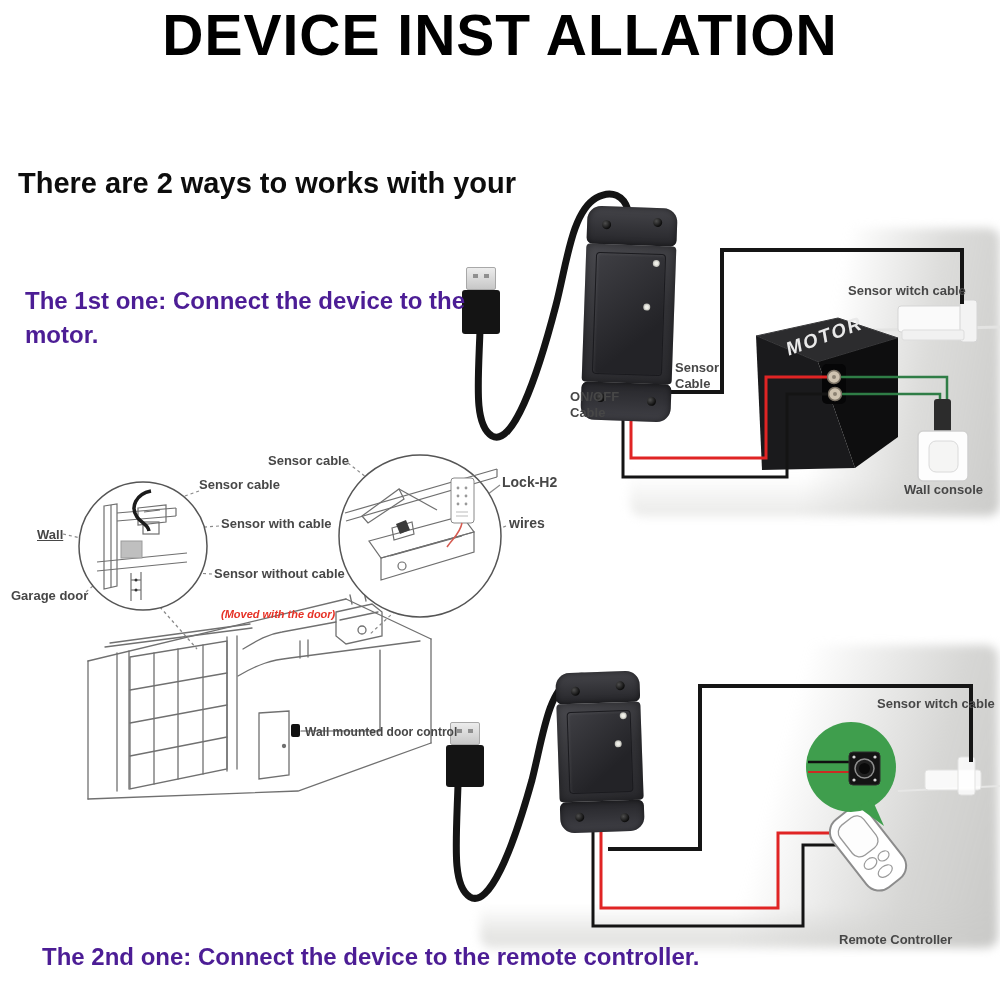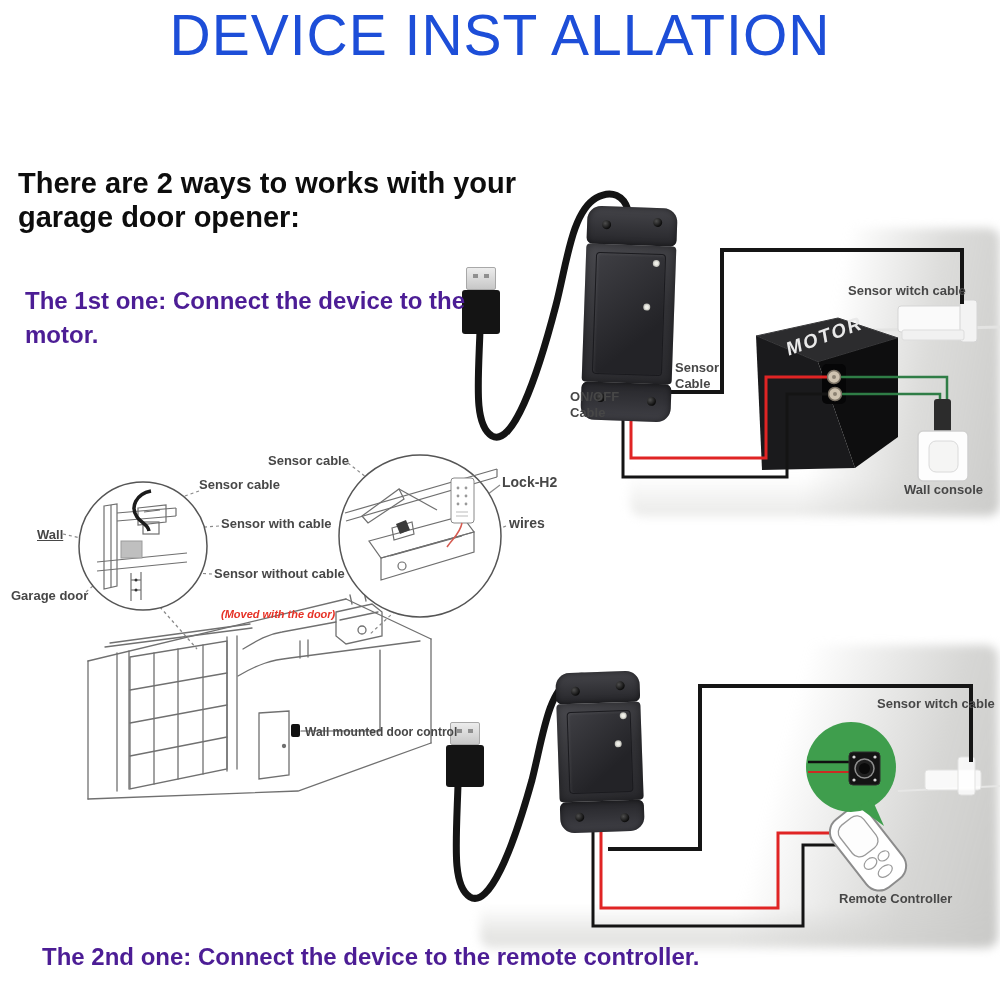--- a/index.html
+++ b/index.html
@@ -1,21 +1,21 @@
 <!DOCTYPE html>
 <html><head>
 <meta charset="utf-8">
 <style>
   html,body{margin:0;padding:0;background:#ffffff;}
   #stage{position:relative;width:1000px;height:1000px;background:#ffffff;overflow:hidden;
          font-family:"Liberation Sans",sans-serif;color:#1a1a1a;}
   .abs{position:absolute;}
   
-  #title{left:0;top:2px;width:1000px;text-align:center;font-size:57px;font-weight:400;
-         letter-spacing:1px;color:#1d4ed8;z-index:5;}
+  #title{left:0;top:2px;width:1000px;text-align:center;font-size:57px;font-weight:700;
+         letter-spacing:1px;color:#000000;z-index:5;}
   .intro{left:18px;top:166px;font-size:29px;font-weight:700;line-height:34px;color:#0d0d0d;z-index:5;}
   .step{font-size:24px;font-weight:700;line-height:34px;color:#4c1d95;z-index:5;}
   #step1{left:25px;top:284px;}
   #step2{left:42px;top:940px;}
   .lbl{position:absolute;font-size:13px;font-weight:600;color:#474747;white-space:nowrap;z-index:4;line-height:16px;}
   .lbl.small{font-size:14px;}
   .lbl.red{color:#e63226;font-size:11px;font-weight:700;}
   
   .panel{z-index:0;filter:blur(5px);border-radius:12px;}
   #panelTop{left:630px;top:228px;width:370px;height:288px;
@@ -55,21 +55,20 @@
 
 <div id="stage">
 
   <div class="abs panel" id="panelTop"></div>
   <div class="abs panel" id="panelBottom"></div>
 
   <div class="abs" id="title">DEVICE INST ALLATION</div>
 
   <div class="abs intro">
     <span style="display:block">There are 2 ways to works with your</span>
-    <span style="display:block">garage door opener:</span>
   </div>
 
   <div class="abs step" id="step1">
     <span style="display:block">The 1st one: Connect the device to the</span>
     <span style="display:block">motor.</span>
   </div>
 
   <div class="abs step" id="step2">The 2nd one: Connect the device to the remote controller.</div>
 
   <svg id="art" class="abs" width="1000" height="1000" viewBox="0 0 1000 1000">
@@ -317,15 +316,15 @@
   <div class="lbl" style="left:37px;top:527px;text-decoration:underline;">Wall</div>
   <div class="lbl" style="left:221px;top:516px;">Sensor with cable</div>
   <div class="lbl" style="left:214px;top:566px;">Sensor without cable</div>
   <div class="lbl red" style="left:221px;top:606px;font-style:italic;">(Moved with the door)</div>
   <div class="lbl" style="left:11px;top:588px;">Garage door</div>
   <div class="lbl small" style="left:502px;top:474px;">Lock-H2</div>
   <div class="lbl small" style="left:509px;top:515px;">wires</div>
   <div class="lbl small" style="left:305px;top:724px;font-size:12px;">Wall mounted door control</div>
 
   <div class="lbl" style="left:877px;top:696px;">Sensor witch cable</div>
-  <div class="lbl" style="left:839px;top:891px;font-weight:700;">Remote Controller</div>
+  <div class="lbl" style="left:839px;top:932px;font-weight:700;">Remote Controller</div>
 
 </div>
 
 </body></html>

